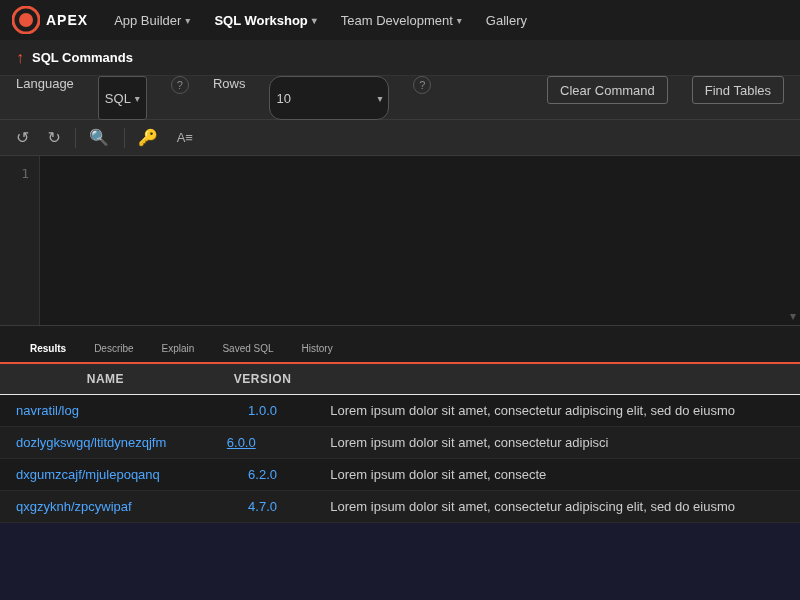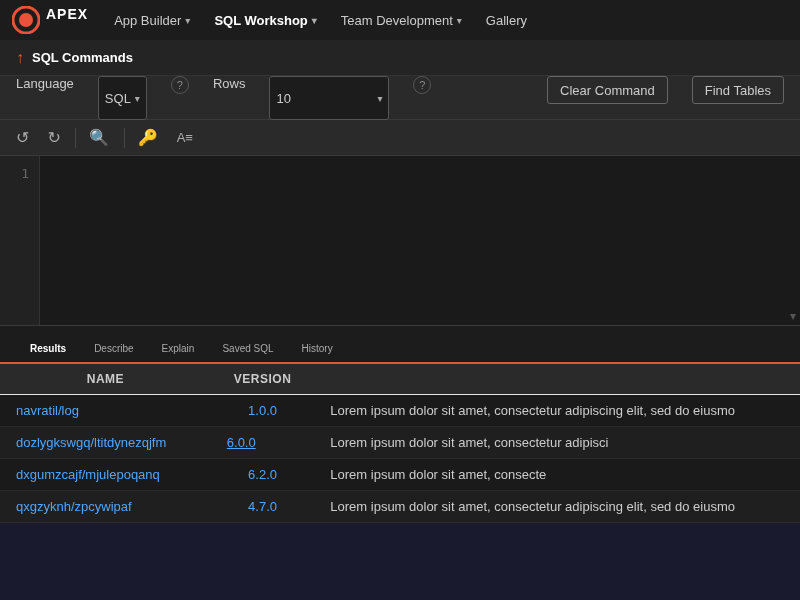--- a/index.html
+++ b/index.html
@@ -9,21 +9,21 @@
     .top-nav {
       background: #1c1c1c;
       height: 40px;
       display: flex;
       align-items: center;
       padding: 0 12px;
       gap: 4px;
     }
     .apex-logo {
       display: flex;
-      align-items: flex-start;
+      align-items: center;
       gap: 6px;
       margin-right: 12px;
     }
     .apex-logo-icon {
       width: 28px;
       height: 28px;
     }
     .apex-logo-text {
       color: #fff;
       font-weight: bold;
@@ -292,21 +292,21 @@
 
 <div class="toolbar">
   <span class="toolbar-label">Language</span>
   <div class="toolbar-select">
     <span>SQL</span>
     <span class="toolbar-select-arrow">▾</span>
   </div>
   <div class="help-icon">?</div>
 
   <span class="toolbar-label">Rows</span>
-  <div class="toolbar-select" style="min-width:120px;">
+  <div class="toolbar-select" style="min-width:120px;border-radius:12px;">
     <span>10</span>
     <span class="toolbar-select-arrow" style="margin-left:auto;">▾</span>
   </div>
   <div class="help-icon">?</div>
 
   <div class="toolbar-spacer"></div>
 
   <button class="btn btn-primary">Clear Command</button>
   <button class="btn btn-primary">Find Tables</button>
 </div>

